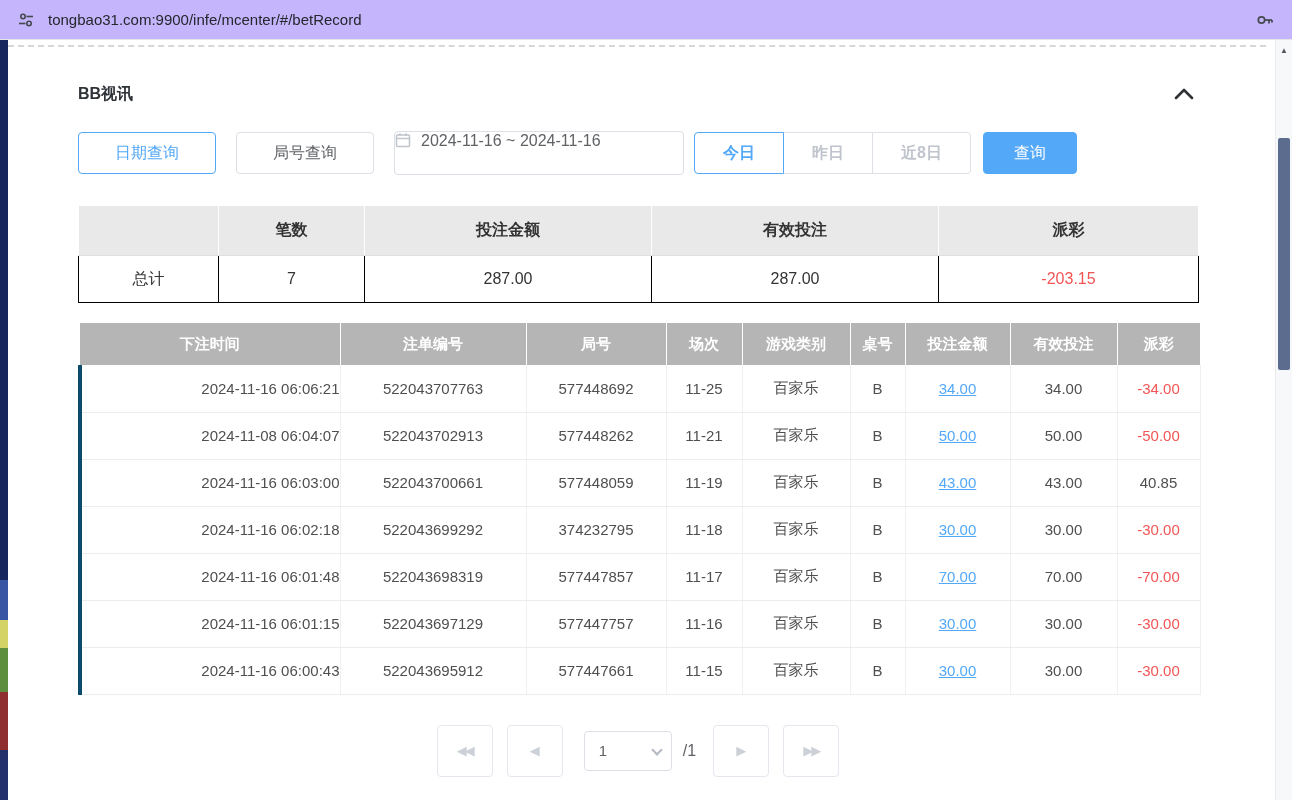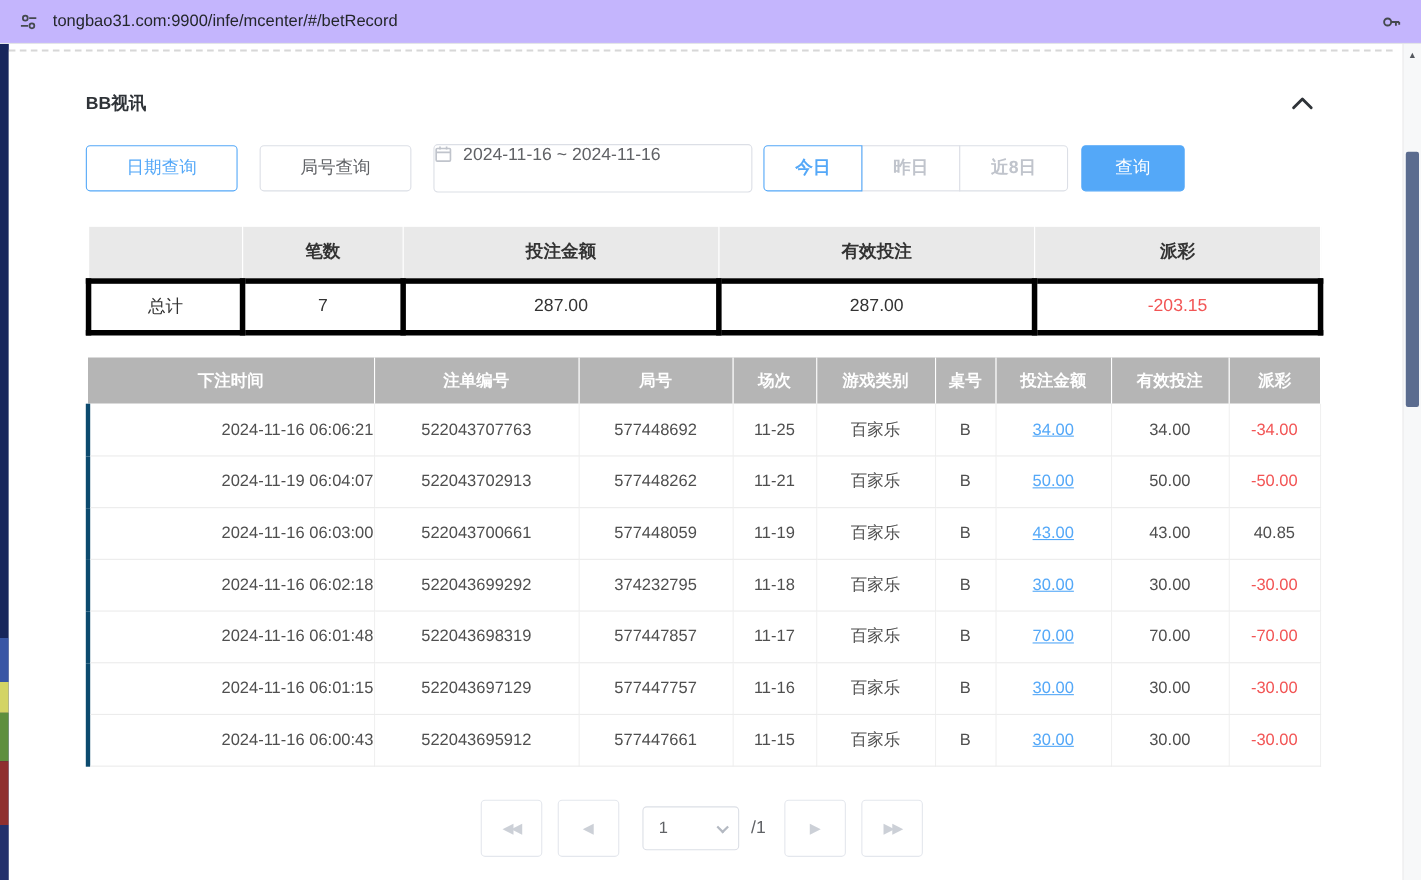--- a/index.html
+++ b/index.html
@@ -68,21 +68,21 @@
 
   
   table { border-collapse: collapse; width: 100%; table-layout: fixed; }
   .summary-table { margin-top: 30px; }
   .summary-table th {
     background: #e9e9e9; height: 50px; font-size: 16px; font-weight: bold; color: #333;
     border: 1px solid #fff; border-bottom: 1px solid #e0e0e0; text-align: center;
   }
   .summary-table td {
     height: 47px; font-size: 16px; color: #333; text-align: center;
-    border: 5px solid #000000; background: #fff;
+    border: 1px solid #000000; background: #fff;
   }
   .summary-table td.neg { color: var(--negative, #f25555); }
 
   
   .records-table { margin-top: 20px; }
   .records-table th {
     background: #b5b5b5; color: #fff; font-size: 15px; font-weight: bold; height: 42px;
     border-right: 1px solid #fff; text-align: center;
   }
   .records-table th:last-child { border-right: none; }
@@ -249,21 +249,21 @@
           <td>522043707763</td>
           <td>577448692</td>
           <td>11-25</td>
           <td>百家乐</td>
           <td>B</td>
           <td><a class="bet-link">34.00</a></td>
           <td>34.00</td>
           <td class="neg">-34.00</td>
         </tr>
         <tr>
-          <td>2024-11-19 06:04:07</td>
+          <td>2024-11-08 06:04:07</td>
           <td>522043702913</td>
           <td>577448262</td>
           <td>11-21</td>
           <td>百家乐</td>
           <td>B</td>
           <td><a class="bet-link">50.00</a></td>
           <td>50.00</td>
           <td class="neg">-50.00</td>
         </tr>
         <tr>

